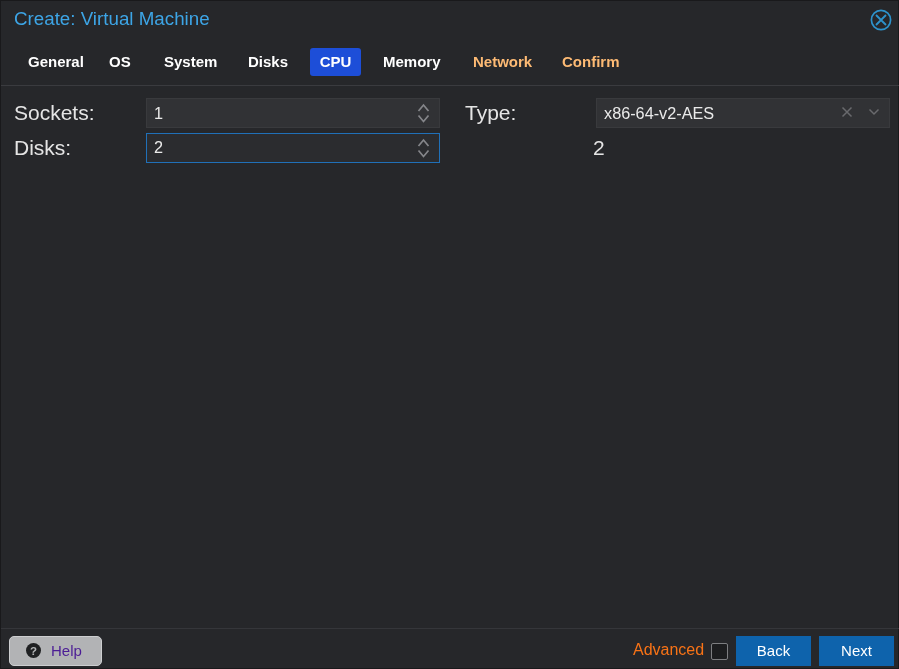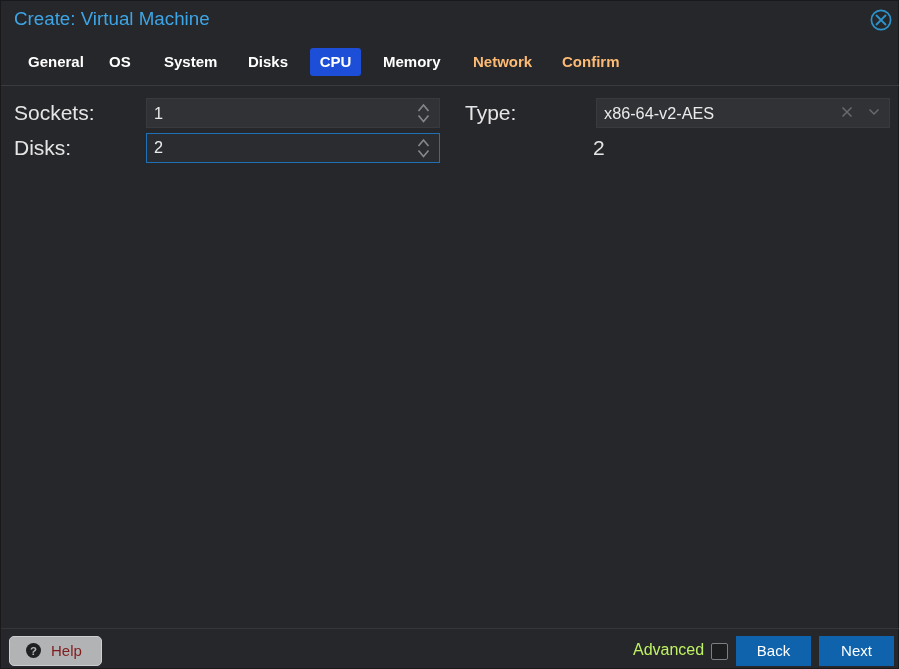--- a/index.html
+++ b/index.html
@@ -19,21 +19,21 @@
   
   .lbl{font-size:21px;color:#e5e5e5;height:30px;line-height:30px;}
   .field{height:30px;box-sizing:border-box;background:#313235;border:1px solid #393a3d;
          font-size:16.25px;color:#eaeaea;line-height:28px;padding-left:7px;}
   .focus{border-color:#2070b8;border-width:1.5px;background:#2b2c2f;line-height:27px;}
   
   .fsep{left:0;top:627px;width:899px;height:1px;background:#35363a;}
   .helpbtn{left:8px;top:635px;width:93px;height:30px;background:#b2b3b5;border:1px solid #cdced0;box-sizing:border-box;border-radius:5px;}
   .btn{top:635px;height:30px;background:#0e63ac;border-radius:0;color:#fff;
        font-size:15px;text-align:center;line-height:30px;}
-  .adv{top:635px;height:30px;line-height:30px;font-size:16px;color:#bef264;}
+  .adv{top:635px;height:30px;line-height:30px;font-size:16px;color:#f97316;}
   .chk{left:710px;top:642px;width:17px;height:17px;background:#1c1d1f;border:1.5px solid #7d7e81;box-sizing:border-box;border-radius:2px;}
 </style>
 </head>
 <body>
 <div class="win">
   <div class="abs title">Create: Virtual Machine</div>
   <svg class="abs" style="left:869px;top:8px" width="22" height="22" viewBox="0 0 22 22">
     <circle cx="11" cy="11" r="9.6" fill="none" stroke="#2d93cc" stroke-width="1.7"></circle>
     <path d="M6 6 L16 16 M16 6 L6 16" stroke="#2d93cc" stroke-width="1.8" fill="none"></path>
   </svg>
@@ -73,19 +73,19 @@
     </svg>
   </div>
   <div class="abs lbl" style="left:592px;top:132px">2</div>
 
   <div class="abs fsep"></div>
   <div class="abs helpbtn">
     <svg class="abs" style="left:16px;top:6px" width="15" height="15" viewBox="0 0 15 15">
       <circle cx="7.5" cy="7.5" r="7.5" fill="#1f2022"></circle>
       <text x="7.5" y="11.6" text-anchor="middle" font-size="11.5" font-weight="bold" fill="#b4b5b7" font-family="Liberation Sans,sans-serif">?</text>
     </svg>
-    <span class="abs" style="left:41px;top:0;height:28px;line-height:28px;font-size:15px;color:#7f1d1d">Help</span>
+    <span class="abs" style="left:41px;top:0;height:28px;line-height:28px;font-size:15px;color:#4c1d95">Help</span>
   </div>
   <div class="abs adv" style="left:632px;top:634px">Advanced</div>
   <div class="abs chk"></div>
   <div class="abs btn" style="left:735px;width:75px">Back</div>
   <div class="abs btn" style="left:818px;width:75px">Next</div>
 </div>
 
 </body></html>

